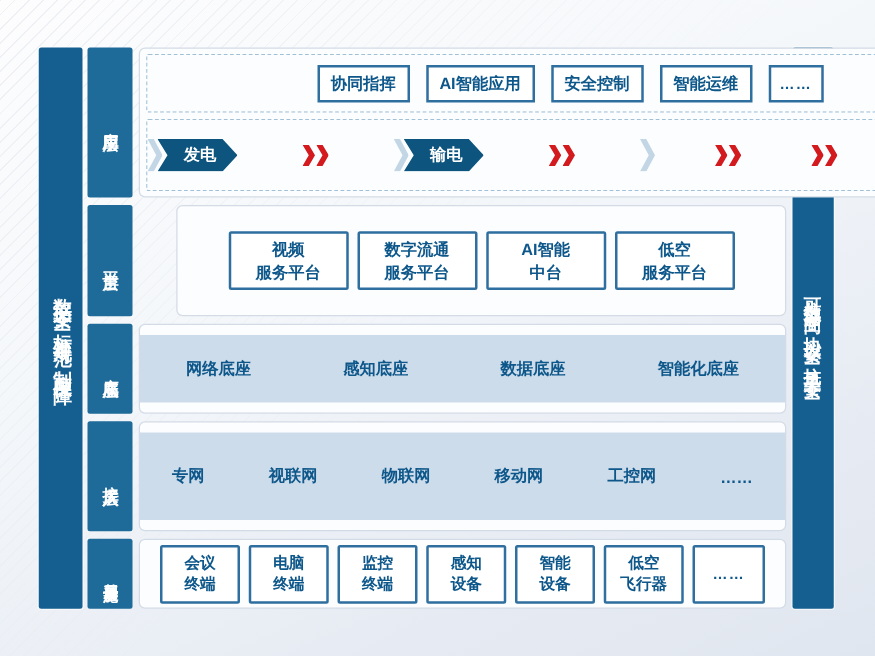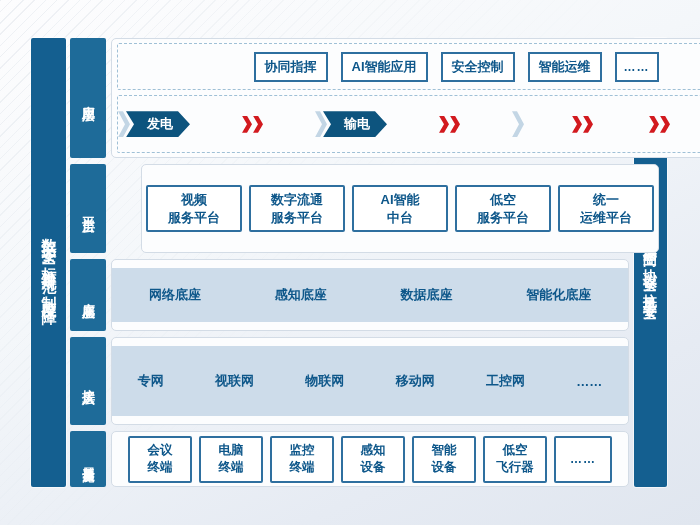--- a/index.html
+++ b/index.html
@@ -183,24 +183,20 @@
         <span>服务平台</span>
       </div>
       <div class="pbox platform">
         <span>AI智能</span>
         <span>中台</span>
       </div>
       <div class="pbox platform">
         <span>低空</span>
         <span>服务平台</span>
       </div>
-      <div class="pbox platform">
-        <span>统一</span>
-        <span>运维平台</span>
-      </div>
     </div>
   </div>
 
   <div class="row row-base">
     <div class="layer-label">
       <span class="vtext">底座层</span>
     </div>
     <div class="card card-strip">
       <div class="lightstrip">
         <span>网络底座</span>

